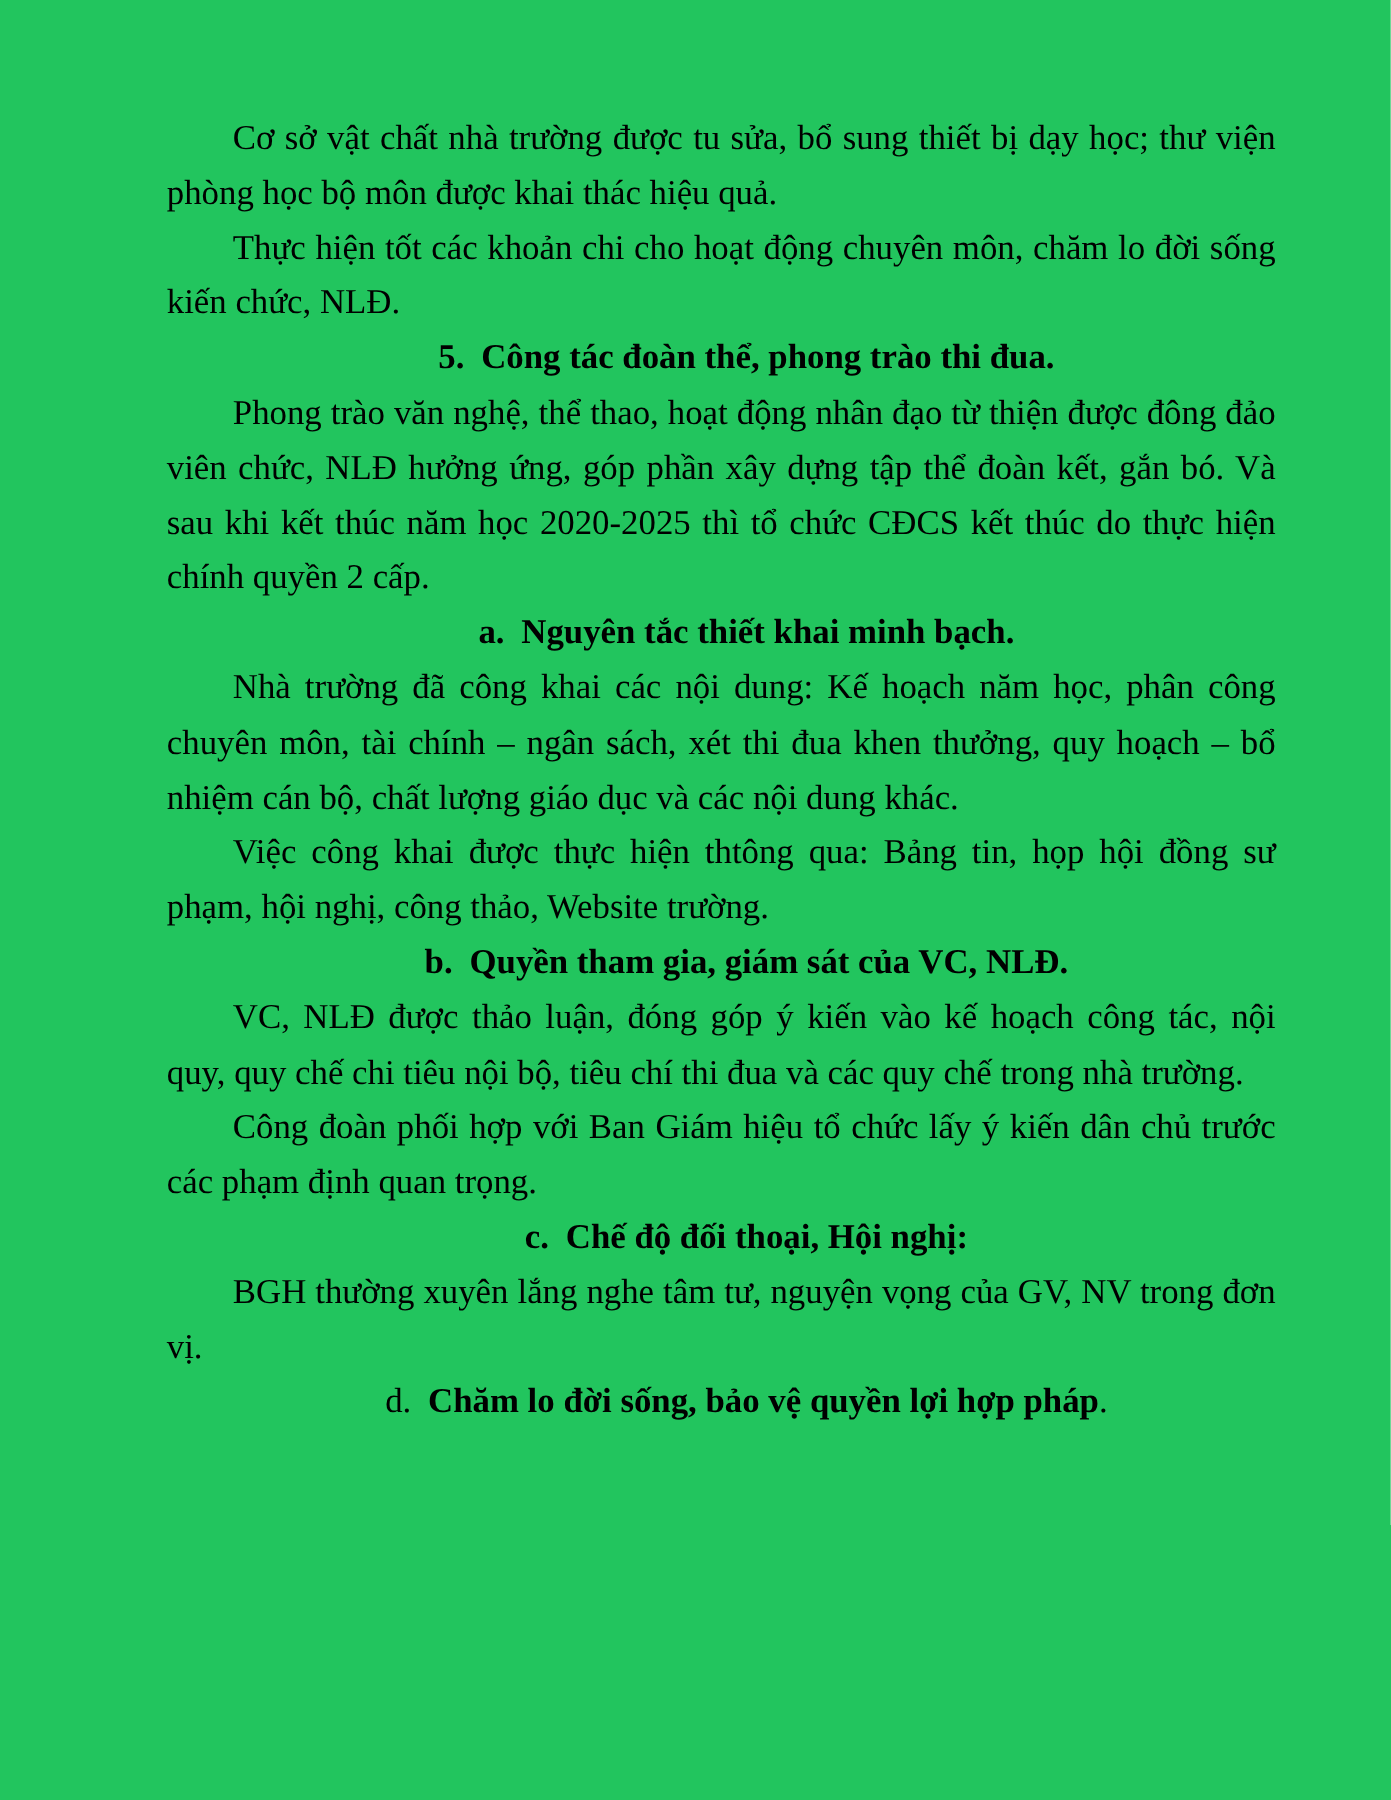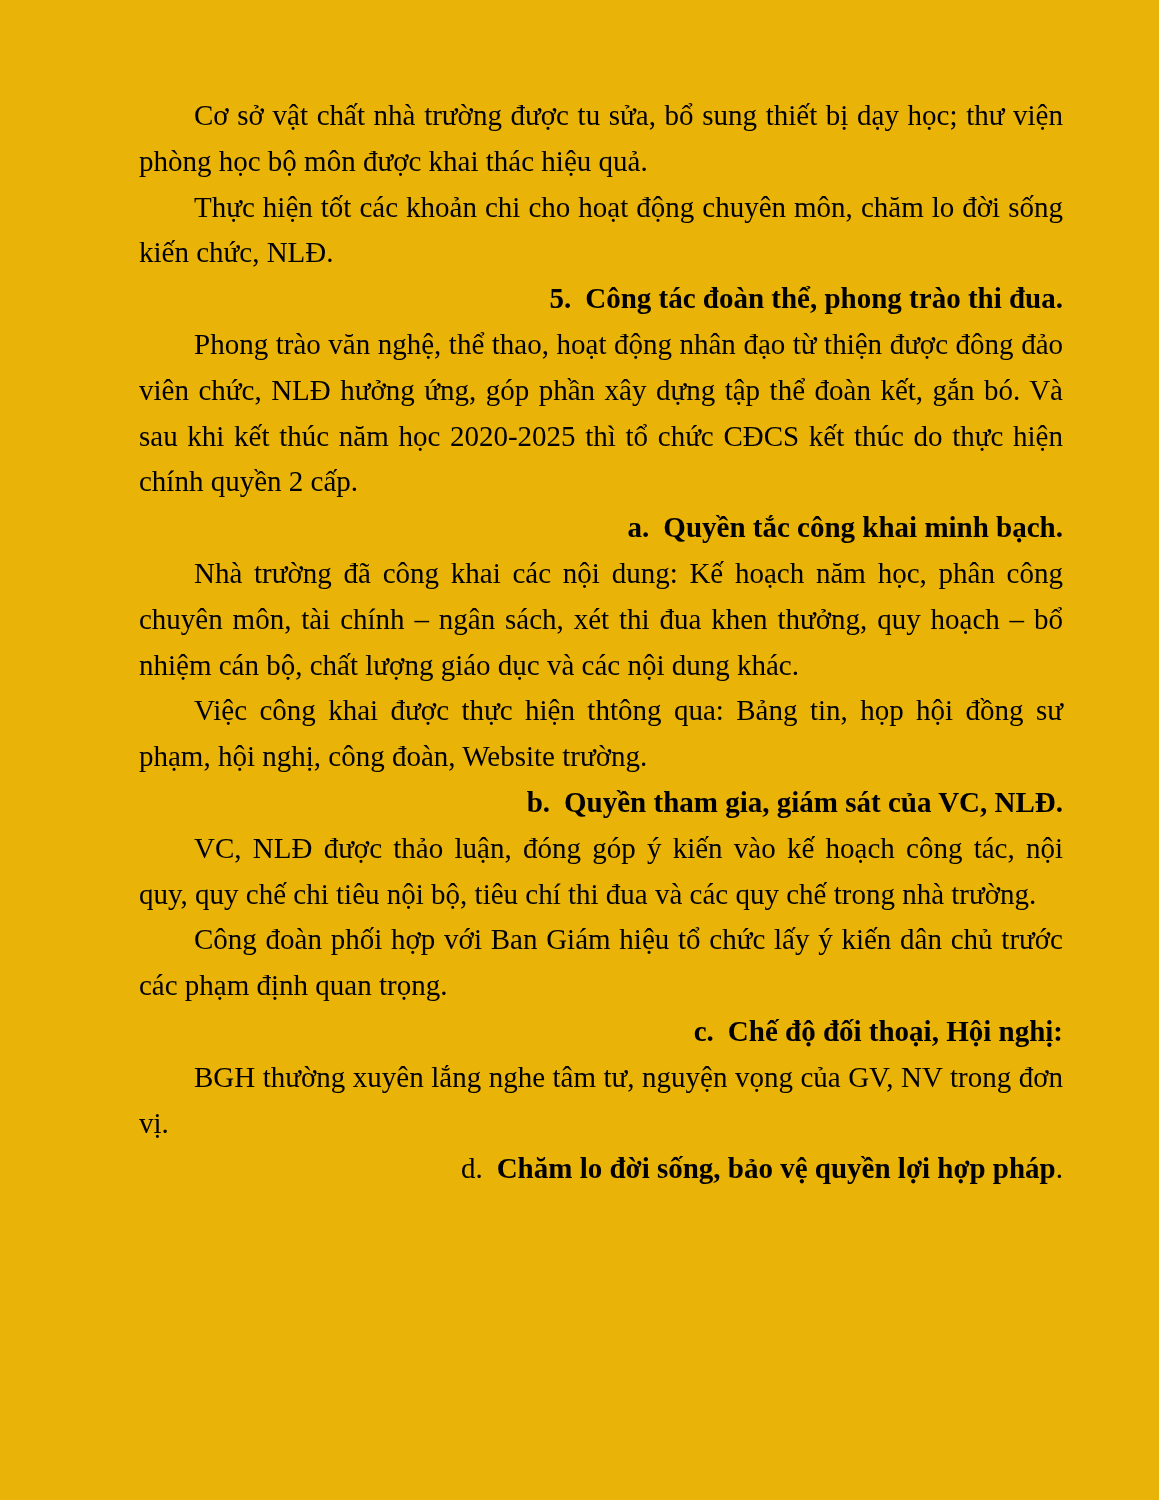--- a/index.html
+++ b/index.html
@@ -4,21 +4,21 @@
 <style>
   html, body {
     margin: 0;
     padding: 0;
     background: #ffffff;
   }
   .page {
     position: relative;
     width: 1159px;
     height: 1500px;
-    background: #eab308;
+    background: #22c55e;
     overflow: hidden;
     color: #000000;
     font-family: "Liberation Serif", "DejaVu Serif", serif;
   }
   .content {
     position: absolute;
     left: 139px;
     top: 93px;
     width: 924px;
     font-size: 29px;
@@ -26,21 +26,21 @@
     text-align: justify;
   }
   .para {
     margin: 0;
     text-indent: 55px;
   }
   .heading {
     margin: 0;
     text-indent: 42px;
     font-weight: bold;
-    text-align: right;
+    text-align: center;
   }
   .heading .hlabel {
     margin-left: 14px;
   }
   .heading.gap-sm .hlabel {
     margin-left: 7px;
   }
   .heading .reg {
     font-weight: normal;
   }
@@ -54,25 +54,25 @@
     <p class="para">Cơ sở vật chất nhà trường được tu sửa, bổ sung thiết bị dạy học; thư viện phòng học bộ môn được khai thác hiệu quả.</p>
 
     <p class="para">Thực hiện tốt các khoản chi cho hoạt động chuyên môn, chăm lo đời sống kiến chức, NLĐ.</p>
 
     <p class="heading"><span>5.</span><span class="hlabel">Công tác đoàn thể, phong trào thi đua.</span></p>
 
 
     <p class="para">Phong trào văn nghệ, thể thao, hoạt động nhân đạo từ thiện được đông đảo viên chức, NLĐ hưởng ứng, góp phần xây dựng tập thể đoàn kết, gắn bó. Và sau khi kết thúc năm học 2020-2025 thì tổ chức CĐCS kết thúc do thực hiện chính quyền 2 cấp.</p>
 
 
-    <p class="heading"><span>a.</span><span class="hlabel">Quyền tắc công khai minh bạch.</span></p>
+    <p class="heading"><span>a.</span><span class="hlabel">Nguyên tắc thiết khai minh bạch.</span></p>
 
     <p class="para">Nhà trường đã công khai các nội dung: Kế hoạch năm học, phân công chuyên môn, tài chính – ngân sách, xét thi đua khen thưởng, quy hoạch – bổ nhiệm cán bộ, chất lượng giáo dục và các nội dung khác.</p>
 
-    <p class="para">Việc công khai được thực hiện thtông qua: Bảng tin, họp hội đồng sư phạm, hội nghị, công đoàn, Website trường.</p>
+    <p class="para">Việc công khai được thực hiện thtông qua: Bảng tin, họp hội đồng sư phạm, hội nghị, công thảo, Website trường.</p>
 
     <p class="heading"><span>b.</span><span class="hlabel">Quyền tham gia, giám sát của VC, NLĐ.</span></p>
 
     <p class="para">VC, NLĐ được thảo luận, đóng góp ý kiến vào kế hoạch công tác, nội quy, quy chế chi tiêu nội bộ, tiêu chí thi đua và các quy chế trong nhà trường.</p>
 
     <p class="para">Công đoàn phối hợp với Ban Giám hiệu tổ chức lấy ý kiến dân chủ trước các phạm định quan trọng.</p>
 
     <p class="heading"><span>c.</span><span class="hlabel">Chế độ đối thoại, Hội nghị:</span></p>
 
 

